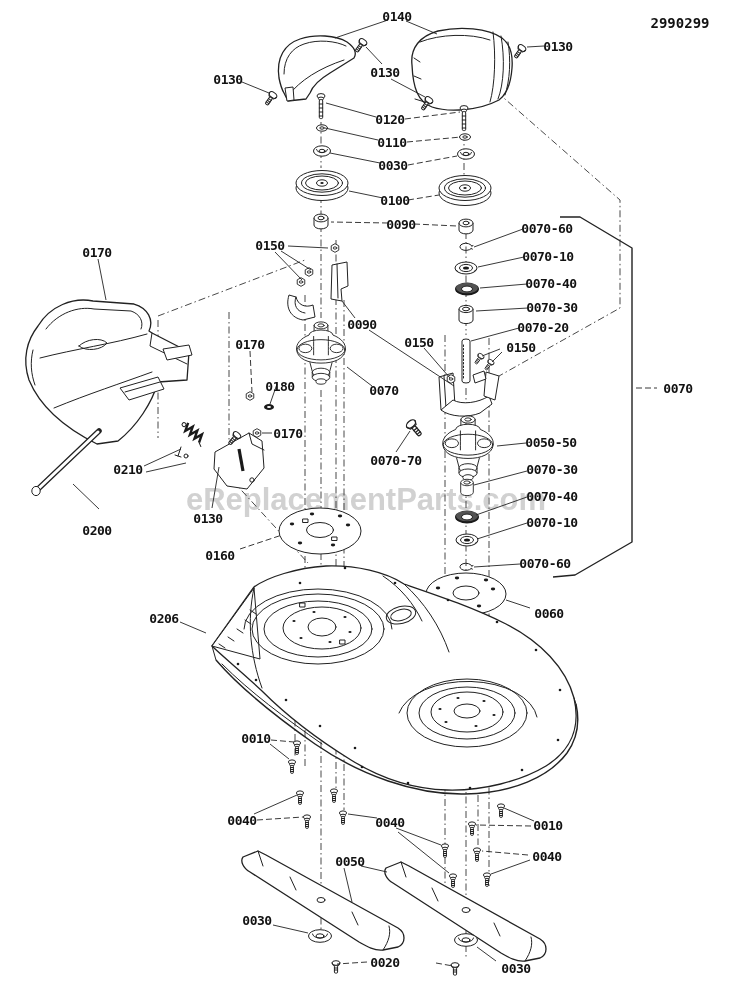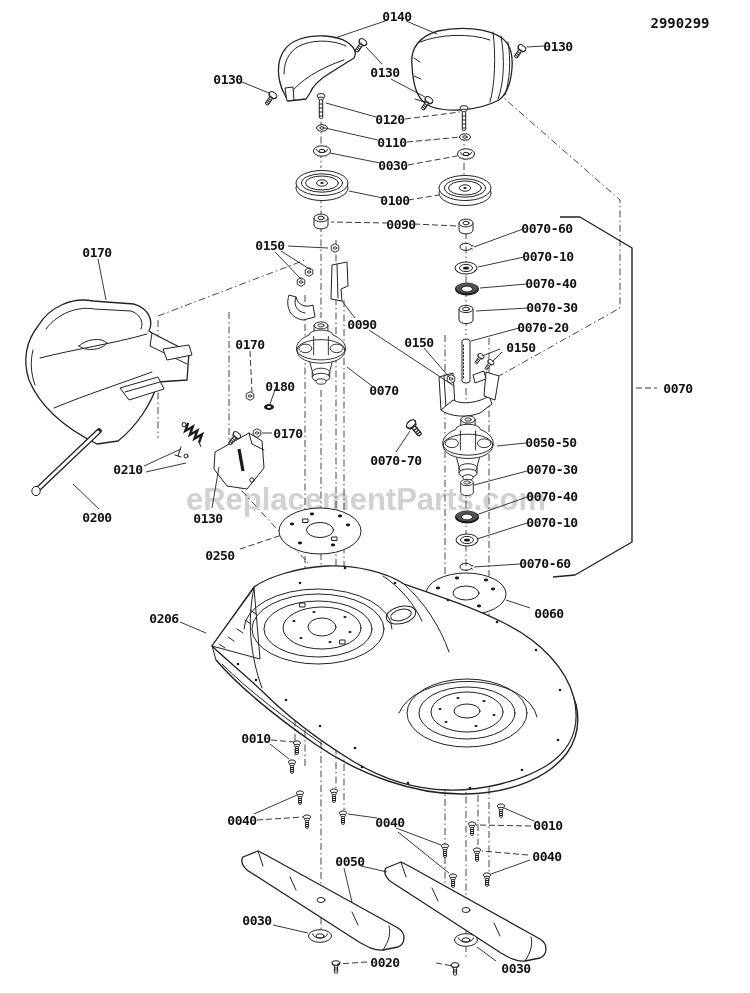--- a/index.html
+++ b/index.html
@@ -463,23 +463,23 @@
   <span class="lbl" style="left:288px;top:433px">0170</span>
   <span class="lbl" style="left:384px;top:390px">0070</span>
   <span class="lbl" style="left:678px;top:388px">0070</span>
   <span class="lbl" style="left:396px;top:460px">0070-70</span>
   <span class="lbl" style="left:551px;top:442px">0050-50</span>
   <span class="lbl" style="left:552px;top:469px">0070-30</span>
   <span class="lbl" style="left:552px;top:496px">0070-40</span>
   <span class="lbl" style="left:552px;top:522px">0070-10</span>
   <span class="lbl" style="left:545px;top:563px">0070-60</span>
   <span class="lbl" style="left:128px;top:469px">0210</span>
-  <span class="lbl" style="left:97px;top:517px">0200</span>
+  <span class="lbl" style="left:97px;top:530px">0200</span>
   <span class="lbl" style="left:208px;top:518px">0130</span>
-  <span class="lbl" style="left:220px;top:555px">0250</span>
+  <span class="lbl" style="left:220px;top:555px">0160</span>
   <span class="lbl" style="left:549px;top:613px">0060</span>
   <span class="lbl" style="left:164px;top:618px">0206</span>
   <span class="lbl" style="left:256px;top:738px">0010</span>
   <span class="lbl" style="left:242px;top:820px">0040</span>
   <span class="lbl" style="left:390px;top:822px">0040</span>
   <span class="lbl" style="left:548px;top:825px">0010</span>
   <span class="lbl" style="left:547px;top:856px">0040</span>
   <span class="lbl" style="left:350px;top:861px">0050</span>
   <span class="lbl" style="left:257px;top:920px">0030</span>
   <span class="lbl" style="left:385px;top:962px">0020</span>

